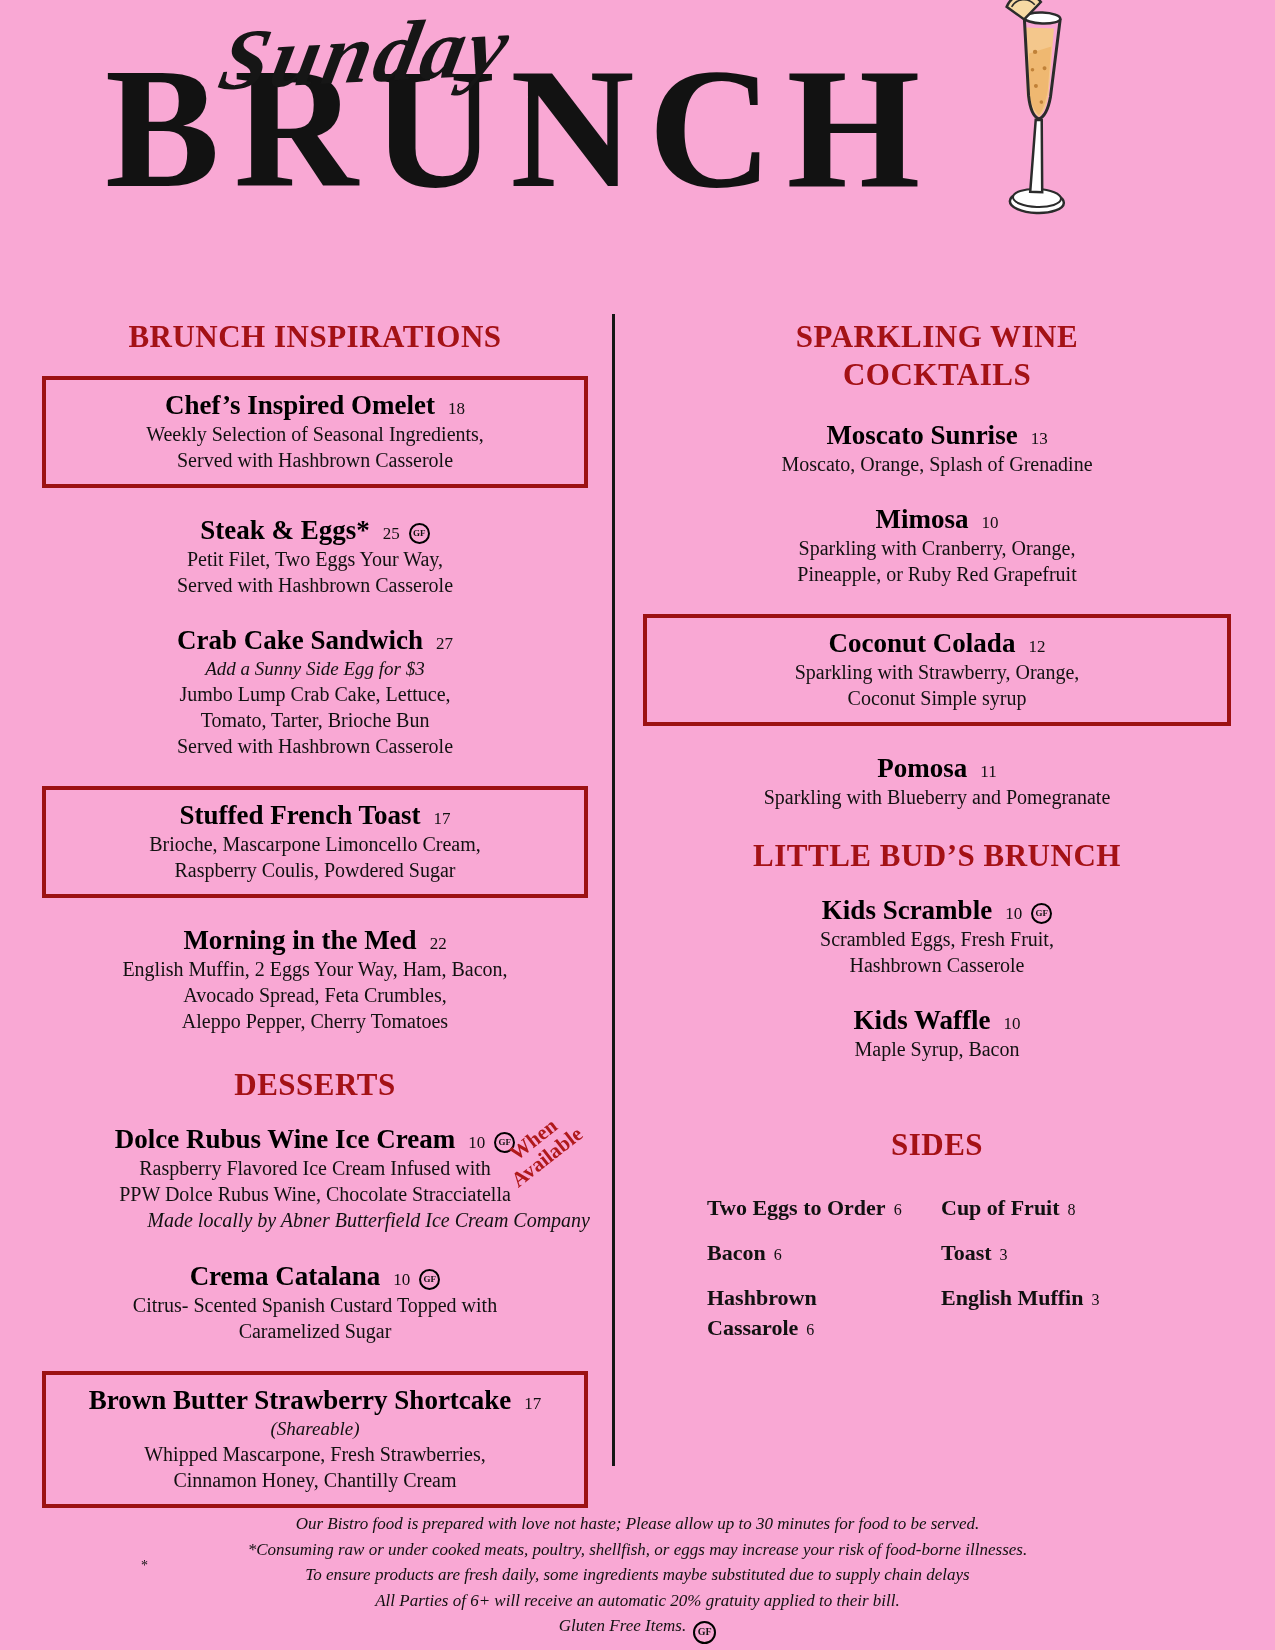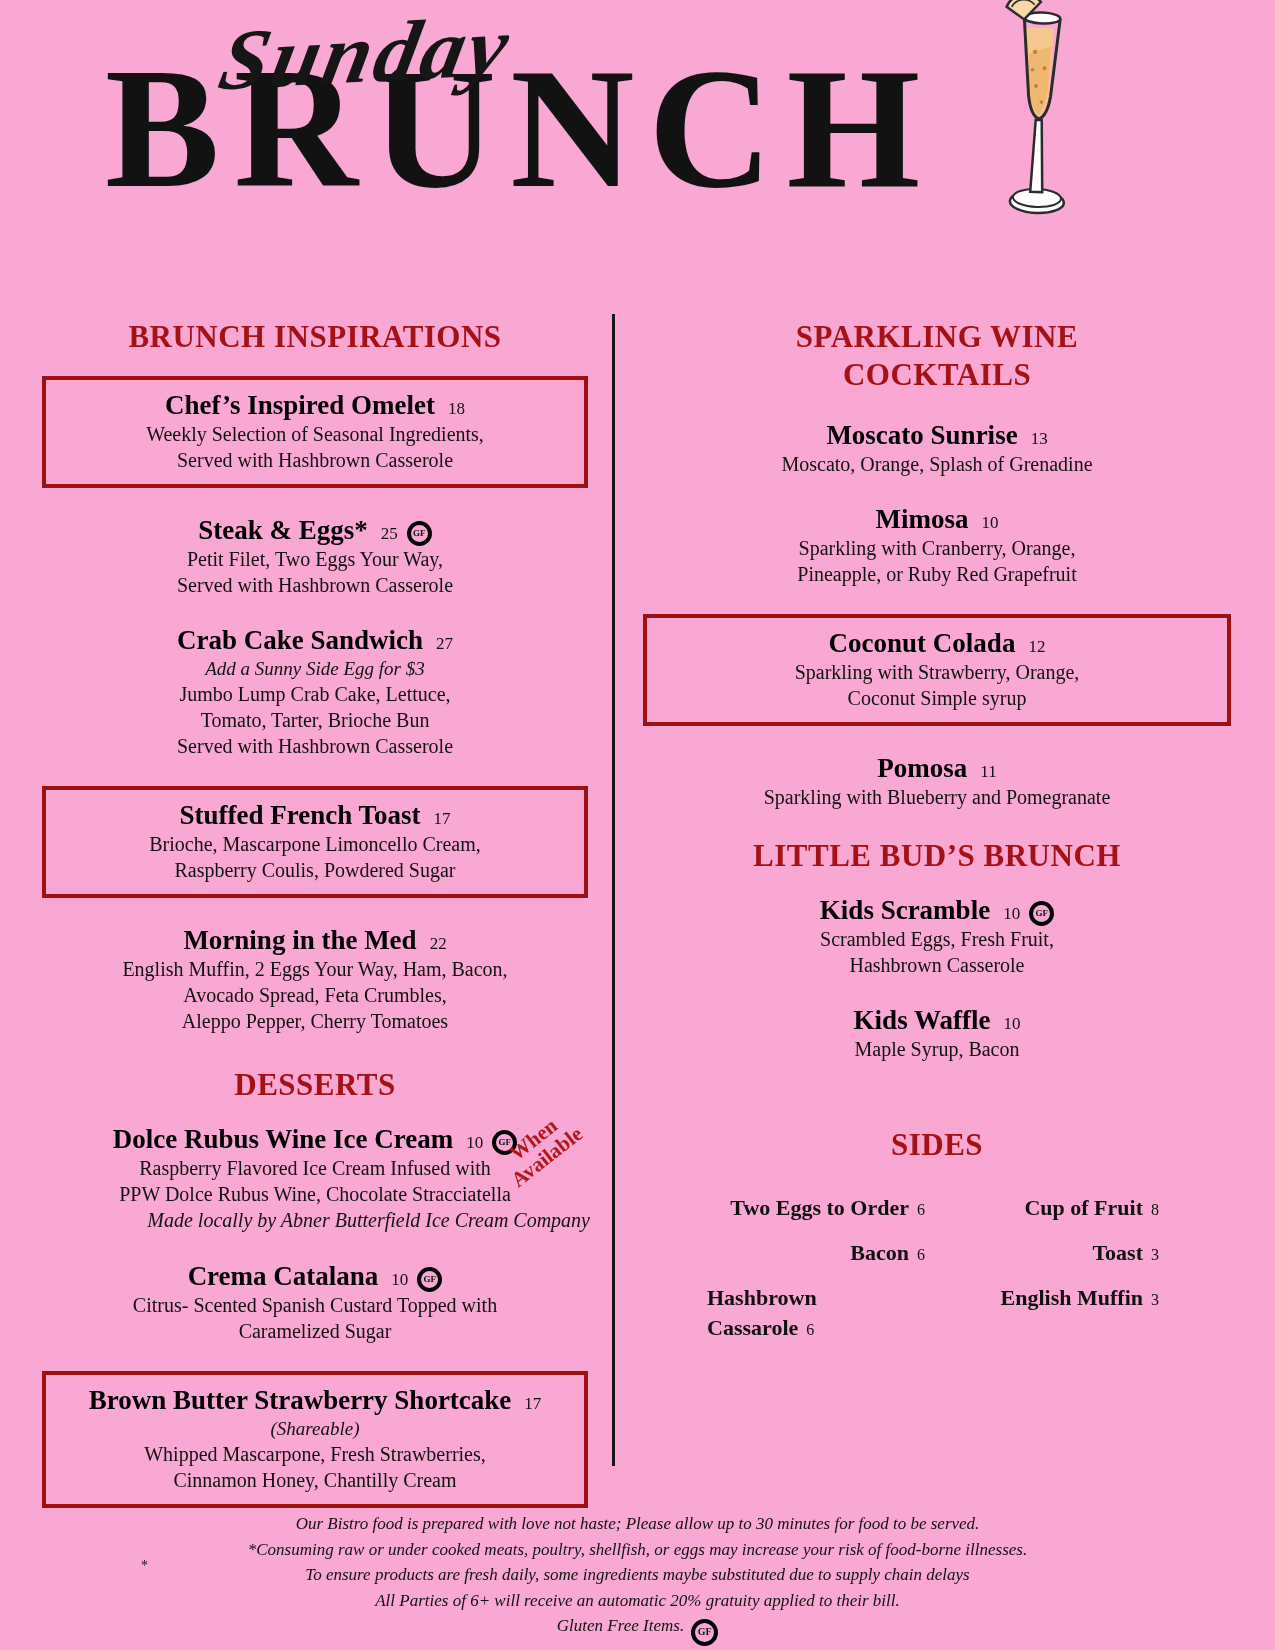--- a/index.html
+++ b/index.html
@@ -49,36 +49,36 @@
   .sec-h.two-line{width:390px;margin:4px auto 26px;}
   .sec-h.kids{margin-top:10px;}
   .sec-h.sides-h{margin-top:64px;margin-bottom:30px;}
   
   .item{position:relative;margin:7px 0 27px;}
   .item.boxed{border:4px solid var(--box);padding:10px 8px 11px;margin:0 2px 27px;}
   .item-name{font-weight:bold;font-size:27px;color:#000;}
   .item-price{font-size:17px;margin-left:13px;}
   .gf-icon{
     display:inline-block;width:17px;height:17px;
-    border:4px solid #000000;border-radius:50%;
+    border:2px solid #000000;border-radius:50%;
     font-size:9px;font-weight:bold;line-height:16px;text-align:center;
     margin-left:9px;vertical-align:3px;font-style:normal;letter-spacing:0;
   }
   .item-note{font-style:italic;font-size:19px;line-height:24px;margin-top:1px;}
   .desc-line{font-size:20px;line-height:26px;}
   .item-footnote{font-style:italic;font-size:20px;line-height:27px;text-align:right;}
   .badge{
     position:absolute;right:-6px;top:2px;width:112px;
     transform:rotate(-38deg);
     color:var(--badge);font-size:21px;font-weight:bold;
     line-height:22px;text-align:center;
   }
   
   .sides-grid{display:flex;gap:16px;padding-left:66px;text-align:left;}
-  .sides-col{width:218px;display:flex;flex-direction:column;gap:15px;align-items:flex-end;}
+  .sides-col{width:218px;display:flex;flex-direction:column;gap:15px;}
   .side-item{line-height:28px;}
   .side-name{font-weight:bold;font-size:22px;}
   .side-price{font-size:16px;margin-left:8px;}
   
   .footer{
     position:absolute;left:0;top:1511px;width:100%;
     text-align:center;font-style:italic;font-size:17px;line-height:25.5px;
   }
   .footer .gf-icon{width:19px;height:19px;line-height:17px;font-size:10px;vertical-align:-4px;margin-left:7px;}
   .stray-mark{position:absolute;left:141px;top:1558px;font-size:14px;font-style:normal;}

